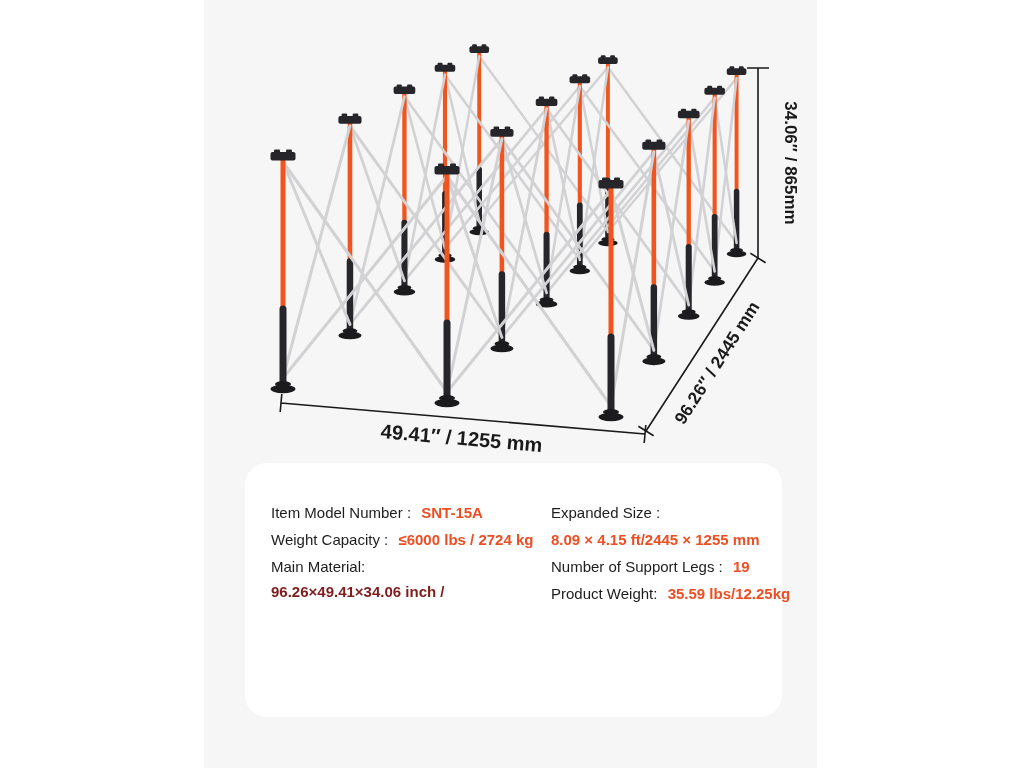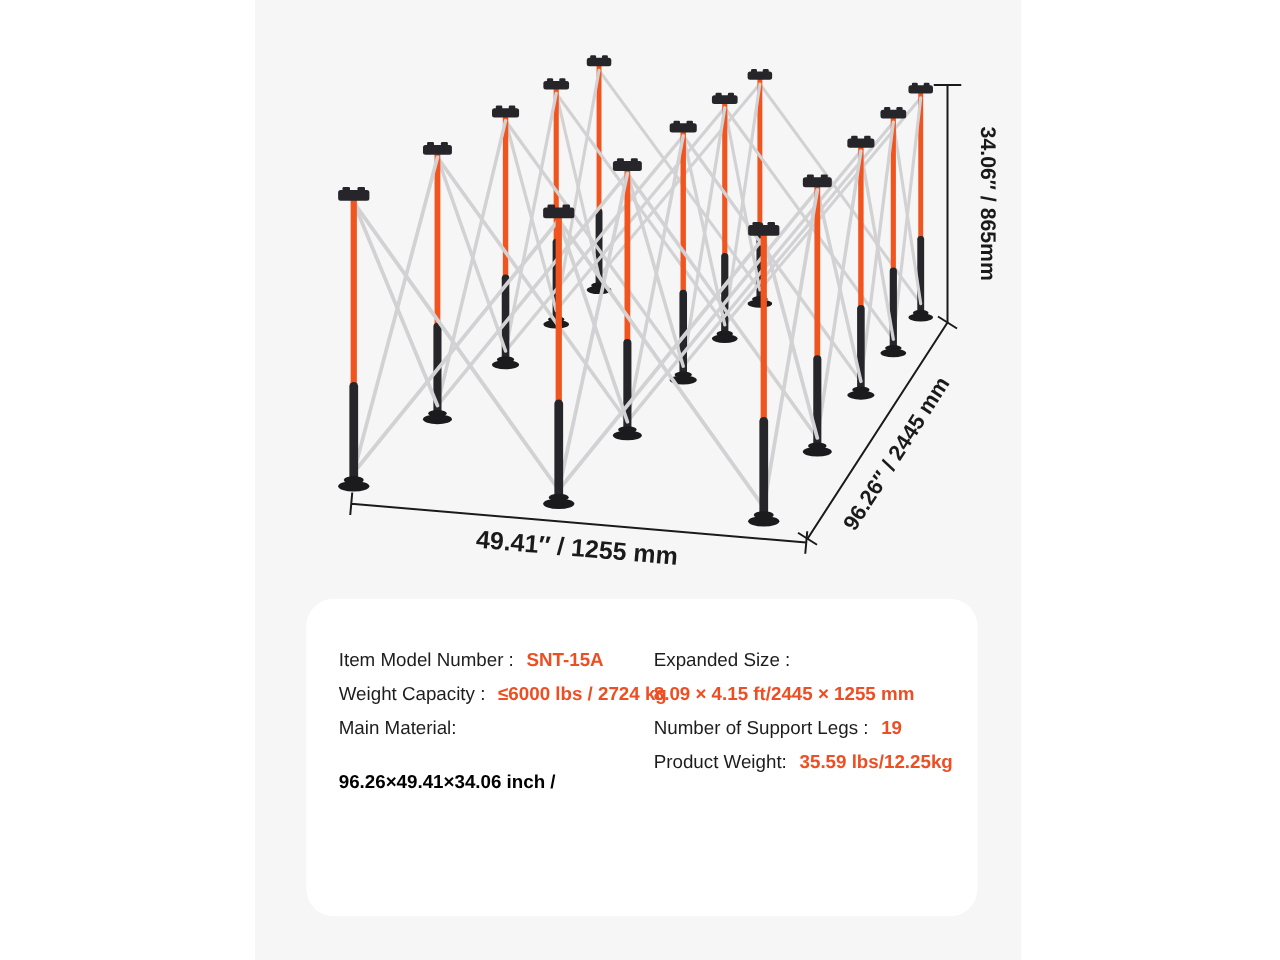--- a/index.html
+++ b/index.html
@@ -9,30 +9,30 @@
     position:relative;overflow:hidden;
   }
   .band{
     position:absolute;left:204px;top:0;width:613px;height:768px;
     background:#F6F6F6;
   }
   #scene{position:absolute;left:204px;top:0;}
   .dim-line{stroke:#1A1A1A;stroke-width:1.6;fill:none;}
   .dim-text{fill:#1A1A1A;font-weight:600;font-family:"Liberation Sans",sans-serif;}
   .spec-card{
-    position:absolute;left:245px;top:479px;width:537px;height:254px;
+    position:absolute;left:245px;top:463px;width:537px;height:254px;
     background:#FFFFFF;border-radius:22px;box-sizing:border-box;
     padding:36px 18px 0 26px;
-    display:grid;grid-template-columns:252px 1fr;
+    display:grid;grid-template-columns:252px 1fr;gap:28px;
   }
   .row{line-height:27px;font-size:15px;color:#1D1D1F;white-space:nowrap;}
   .label{color:#1D1D1F;font-weight:400;}
   .value{color:#EE4E23;font-weight:700;}
   .row .value.inline{margin-left:6px;}
-  .value-block{color:#000000;font-weight:700;font-size:15px;line-height:19px;margin-top:20px;white-space:nowrap;}
+  .value-block{color:#7f1d1d;font-weight:700;font-size:15px;line-height:19px;margin-top:2px;white-space:nowrap;}
 </style>
 </head>
 <body>
 
 <div class="band"></div>
 
 <svg id="scene" width="613" height="470" viewBox="0 0 613 470">
   <g id="structure-layer">
       <line x1="275.2294" y1="56.23860000000002" x2="403.90380000000005" y2="231.9578" stroke="#D2D2D4" stroke-width="2.43226" stroke-linecap="round"></line>
       <line x1="403.90380000000005" y1="67.22300000000001" x2="275.2294" y2="220.9734" stroke="#D2D2D4" stroke-width="2.43226" stroke-linecap="round"></line>

